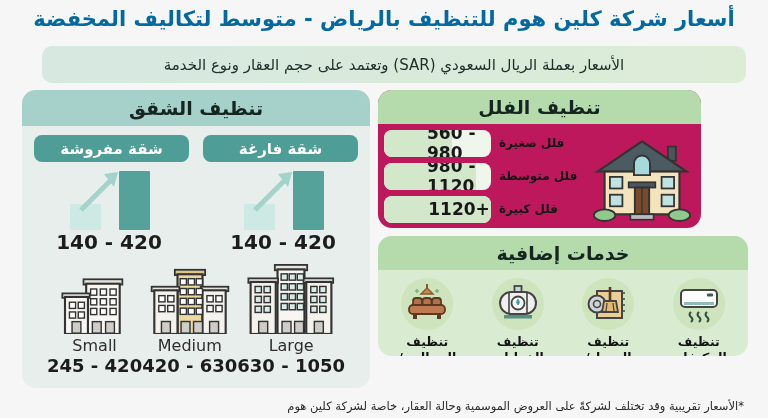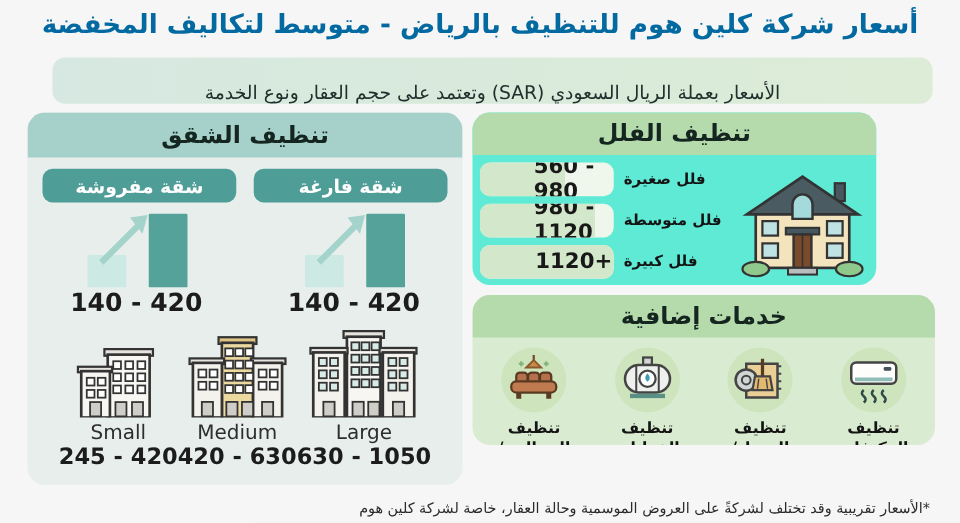--- a/index.html
+++ b/index.html
@@ -4,21 +4,21 @@
 <style>
   * { margin:0; padding:0; box-sizing:border-box; }
   body { background:#e9eaea; font-family:"DejaVu Sans", sans-serif; }
   .canvas { position:relative; width:768px; height:418px; background:#f5f6f5; overflow:hidden; }
 
   .page-title { position:absolute; top:7px; left:0; right:0; text-align:center;
     font-size:21px; font-weight:bold; color:#0369a1; direction:rtl; letter-spacing:-0.2px; }
 
   .subtitle-band { position:absolute; left:42px; top:46px; width:704px; height:37px;
     background:linear-gradient(90deg,#d6e8e1,#dcecd6); border-radius:10px;
-    display:flex; align-items:flex-end; justify-content:center;
+    display:flex; align-items:center; justify-content:center;
     font-size:15px; color:#20302c; direction:rtl; }
 
   .panel { position:absolute; border-radius:14px; overflow:hidden; }
   .panel-header { display:flex; align-items:center; justify-content:center;
     font-weight:bold; font-size:19px; color:#15251f; direction:rtl; }
 
   
   .apartments { left:22px; top:90px; width:348px; height:298px; background:#e7eeeb; }
   .apartments .panel-header { height:36px; background:#a6d1ca; }
   .type-pills { display:flex; direction:rtl; gap:14px; margin:9px 12px 0; }
@@ -28,21 +28,21 @@
   .bars-row { display:flex; direction:rtl; margin-top:6px; }
   .bars-cell { flex:1; display:flex; flex-direction:column; align-items:center; }
   .range-value { font-size:20px; font-weight:bold; color:#1c1c1c; direction:ltr; }
   .buildings-row { display:flex; direction:ltr; justify-content:center;
     align-items:flex-end; margin-top:10px; }
   .building-col { display:flex; flex-direction:column; align-items:center; }
   .building-label { font-size:16px; color:#2e2e2e; margin-top:2px; }
   .building-range { font-size:18px; font-weight:bold; color:#1c1c1c; direction:ltr; }
 
   
-  .villas { left:378px; top:90px; width:323px; height:138px; background:#5eead4; }
+  .villas { left:378px; top:90px; width:323px; height:138px; background:#be185d; }
   .villas .panel-header { height:34px; background:#b5dbad; }
   .villas-body { display:flex; direction:rtl; padding:5px 8px 5px 6px; align-items:center; }
   .villa-icon-box { width:102px; display:flex; align-items:center; justify-content:center; }
   .villa-rows { flex:1; display:flex; flex-direction:column; gap:6px; }
   .villa-row { display:flex; direction:rtl; align-items:center; gap:8px; }
   .villa-row-label { width:92px; text-align:left; font-size:12px; font-weight:bold;
     color:#141414; direction:rtl; white-space:nowrap; }
   .villa-pill { flex:1; height:27px; background:#eff6ec; border-radius:8px;
     position:relative; overflow:hidden; display:flex; align-items:center; justify-content:center;padding-left:43px; }
   .villa-pill-fill { position:absolute; left:0; top:0; bottom:0; background:#d3e7ca; }

